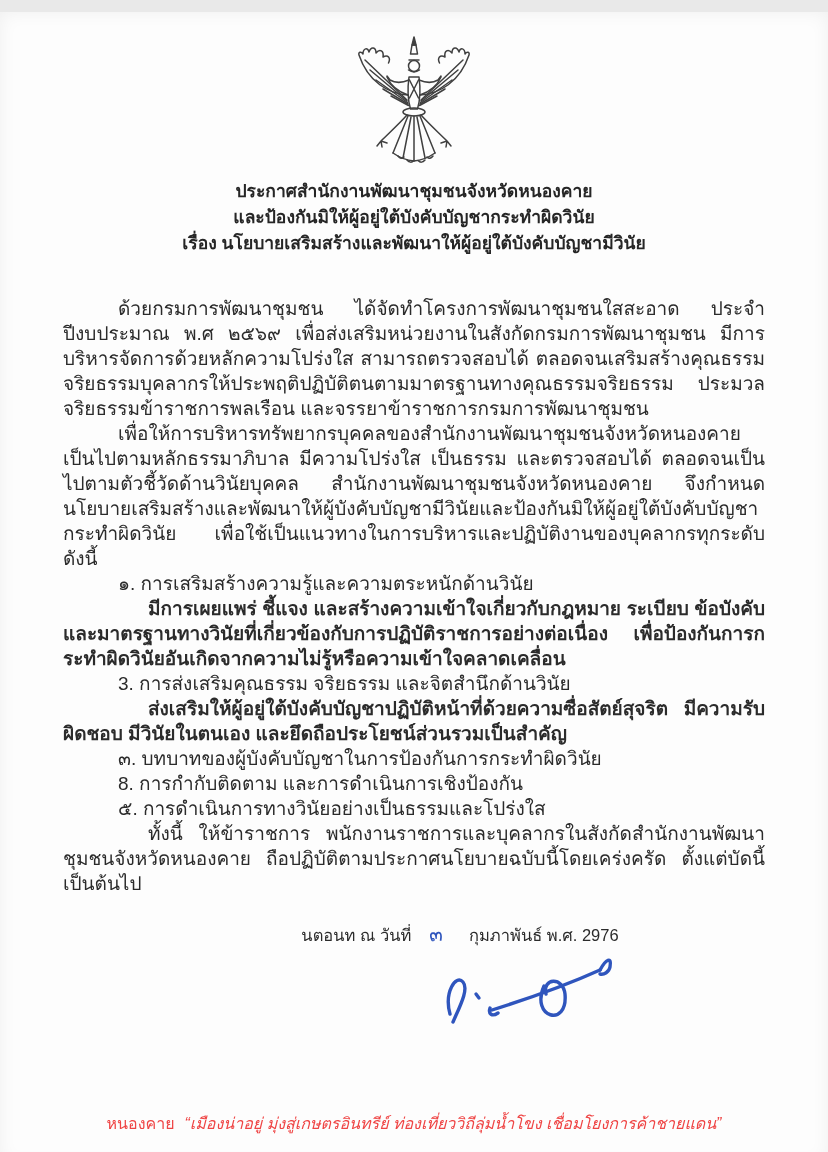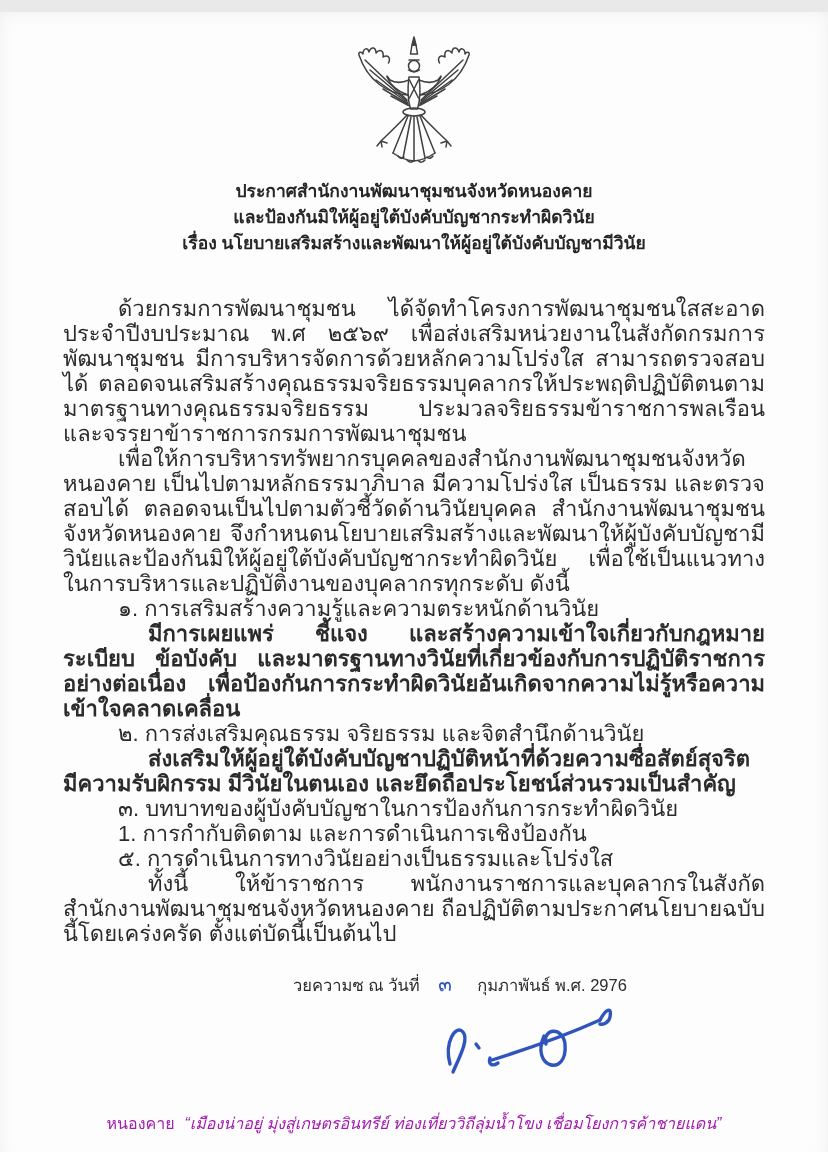--- a/index.html
+++ b/index.html
@@ -21,21 +21,21 @@
   .title-block {
     margin-top:6px;
     text-align:center;
     font-weight:bold;
     font-size:17.5px;
     line-height:26px;
     color:#262626;
   }
   .doc-body {
     margin:40px 63px 0 63px;
-    font-size:22px;
+    font-size:19px;
     line-height:25px;
     text-align:justify;
   }
   .doc-body p { margin:0; }
   .para   { text-indent:55px; }
   .sec-heading { text-indent:55px; }
   .sec-body    { text-indent:85px;font-weight:bold; }
   .closing     { text-indent:85px; }
   .date-line {
     margin-top:22px;
@@ -57,21 +57,21 @@
     margin:0 auto;
     transform:translateX(100px);
     text-align:center;
   }
   .signature-svg { display:block; margin:-6px auto -10px auto; }
   .footer {
     position:absolute;
     left:0; right:0; bottom:28px;
     text-align:center;
     font-size:16px;
-    color:#a21caf;
+    color:#ef4444;
   }
   .footer .slogan { font-style:italic; margin-left:10px; }
 </style>
 </head>
 <body>
 
 <div class="page">
 
   <svg class="emblem" viewBox="0 0 300 276" aria-hidden="true">
     <g fill="none" stroke="#404040" stroke-width="3" stroke-linecap="round" stroke-linejoin="round">
@@ -127,38 +127,38 @@
 
   <div class="doc-body">
     <p class="para">ด้วยกรมการพัฒนาชุมชน ได้จัดทำโครงการพัฒนาชุมชนใสสะอาด ประจำปีงบประมาณ พ.ศ ๒๕๖๙ เพื่อส่งเสริมหน่วยงานในสังกัดกรมการพัฒนาชุมชน มีการบริหารจัดการด้วยหลักความโปร่งใส สามารถตรวจสอบได้ ตลอดจนเสริมสร้างคุณธรรมจริยธรรมบุคลากรให้ประพฤติปฏิบัติตนตามมาตรฐานทางคุณธรรมจริยธรรม ประมวลจริยธรรมข้าราชการพลเรือน และจรรยาข้าราชการกรมการพัฒนาชุมชน</p>
     <p class="para">เพื่อให้การบริหารทรัพยากรบุคคลของสำนักงานพัฒนาชุมชนจังหวัดหนองคาย เป็นไปตามหลักธรรมาภิบาล มีความโปร่งใส เป็นธรรม และตรวจสอบได้ ตลอดจนเป็นไปตามตัวชี้วัดด้านวินัยบุคคล สำนักงานพัฒนาชุมชนจังหวัดหนองคาย จึงกำหนดนโยบายเสริมสร้างและพัฒนาให้ผู้บังคับบัญชามีวินัยและป้องกันมิให้ผู้อยู่ใต้บังคับบัญชากระทำผิดวินัย เพื่อใช้เป็นแนวทางในการบริหารและปฏิบัติงานของบุคลากรทุกระดับ ดังนี้</p>
 
     <div>
       <p class="sec-heading">๑. การเสริมสร้างความรู้และความตระหนักด้านวินัย</p>
       <p class="sec-body">มีการเผยแพร่ ชี้แจง และสร้างความเข้าใจเกี่ยวกับกฎหมาย ระเบียบ ข้อบังคับ และมาตรฐานทางวินัยที่เกี่ยวข้องกับการปฏิบัติราชการอย่างต่อเนื่อง เพื่อป้องกันการกระทำผิดวินัยอันเกิดจากความไม่รู้หรือความเข้าใจคลาดเคลื่อน</p>
     </div>
     <div>
-      <p class="sec-heading">๒. การส่งเสริมคุณธรรม จริยธรรม และจิตสำนึกด้านวินัย</p>
-      <p class="sec-body">ส่งเสริมให้ผู้อยู่ใต้บังคับบัญชาปฏิบัติหน้าที่ด้วยความซื่อสัตย์สุจริต มีความรับผิกรรม มีวินัยในตนเอง และยึดถือประโยชน์ส่วนรวมเป็นสำคัญ</p>
+      <p class="sec-heading">3. การส่งเสริมคุณธรรม จริยธรรม และจิตสำนึกด้านวินัย</p>
+      <p class="sec-body">ส่งเสริมให้ผู้อยู่ใต้บังคับบัญชาปฏิบัติหน้าที่ด้วยความซื่อสัตย์สุจริต มีความรับผิดชอบ มีวินัยในตนเอง และยึดถือประโยชน์ส่วนรวมเป็นสำคัญ</p>
     </div>
     <div>
       <p class="sec-heading">๓. บทบาทของผู้บังคับบัญชาในการป้องกันการกระทำผิดวินัย</p>
     </div>
     <div>
-      <p class="sec-heading">1. การกำกับติดตาม และการดำเนินการเชิงป้องกัน</p>
+      <p class="sec-heading">8. การกำกับติดตาม และการดำเนินการเชิงป้องกัน</p>
     </div>
     <div>
       <p class="sec-heading">๕. การดำเนินการทางวินัยอย่างเป็นธรรมและโปร่งใส</p>
     </div>
 
     <p class="closing">ทั้งนี้ ให้ข้าราชการ พนักงานราชการและบุคลากรในสังกัดสำนักงานพัฒนาชุมชนจังหวัดหนองคาย ถือปฏิบัติตามประกาศนโยบายฉบับนี้โดยเคร่งครัด ตั้งแต่บัดนี้เป็นต้นไป</p>
   </div>
 
   <div class="date-line">
-    <span>วยความซ ณ วันที่</span><span class="hand-day">๓</span><span>กุมภาพันธ์  พ.ศ. 2976</span>
+    <span>นตอนท ณ วันที่</span><span class="hand-day">๓</span><span>กุมภาพันธ์  พ.ศ. 2976</span>
   </div>
 
   <div class="signature-block">
     <svg class="signature-svg" width="220" height="86" viewBox="0 0 220 86" aria-hidden="true">
       <g fill="none" stroke="#2f55bd" stroke-width="3.4" stroke-linecap="round" stroke-linejoin="round">
         <path d="M46 70 C 40 48, 52 30, 59 38 C 65 45, 56 62, 49 78"></path>
         <path d="M72 50 l3 4"></path>
         <path d="M86 64 C 84 70, 88 73, 94 69"></path>
         <path d="M88 66 C 120 56, 165 40, 196 26"></path>
         <path d="M140 42 C 126 74, 164 84, 161 50 C 159 32, 138 34, 142 50"></path>

